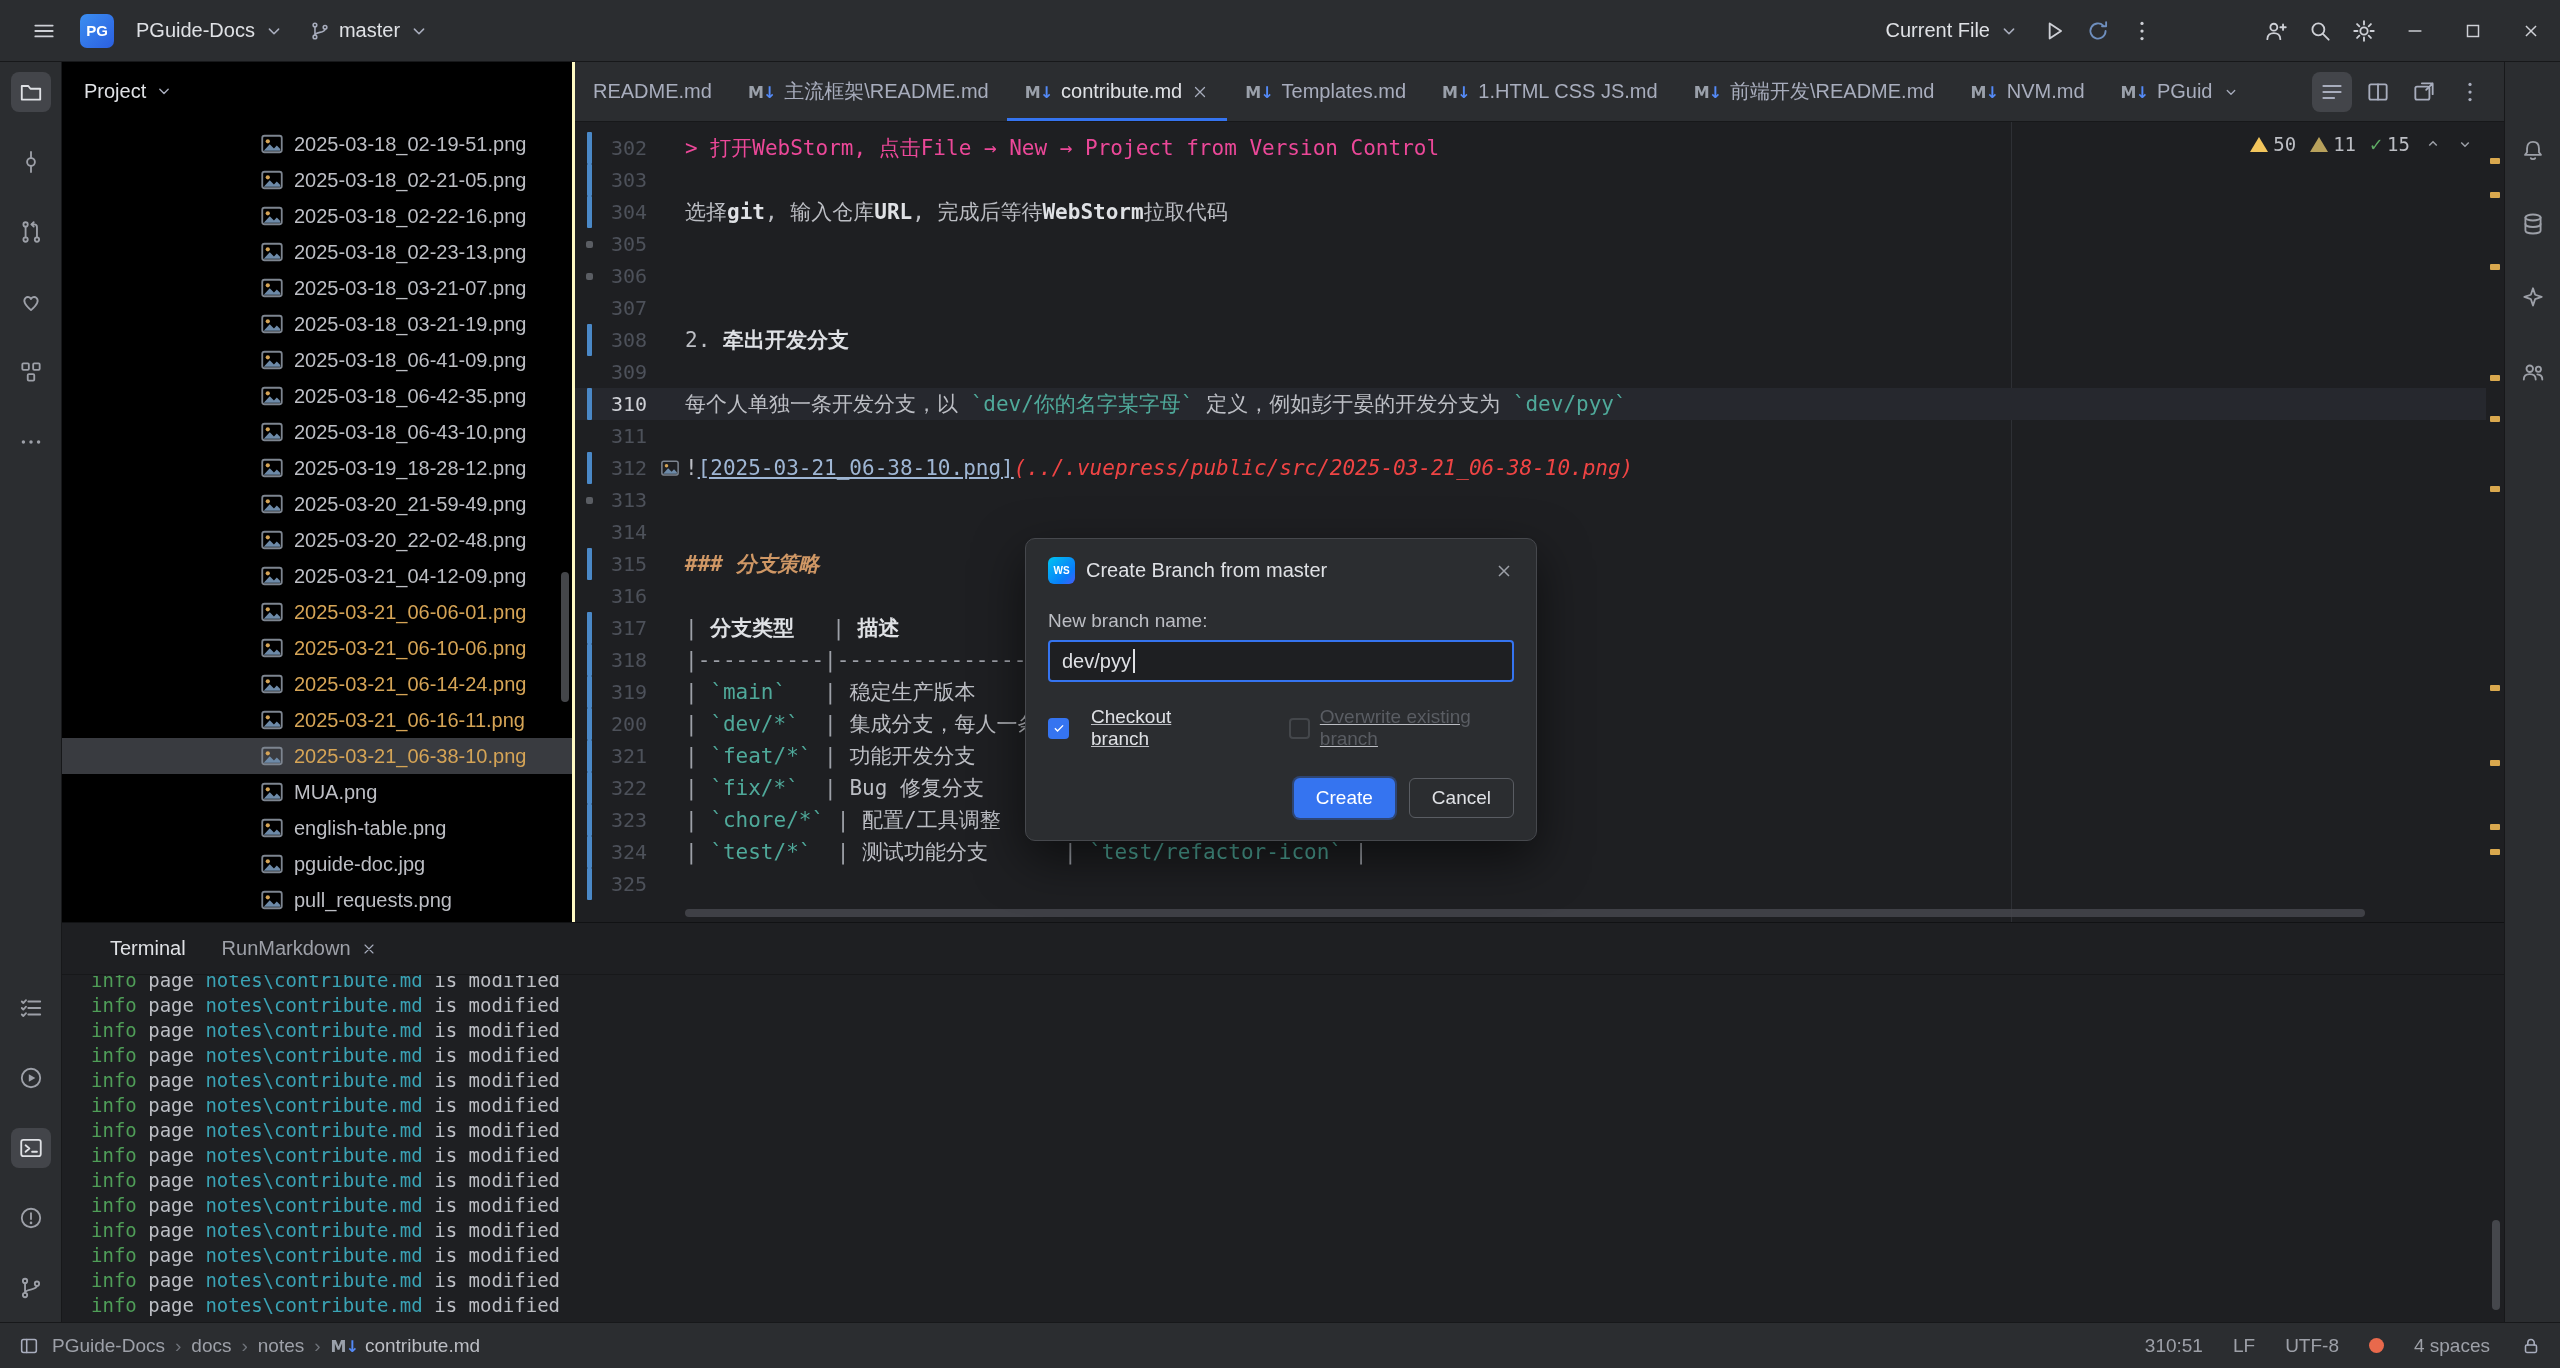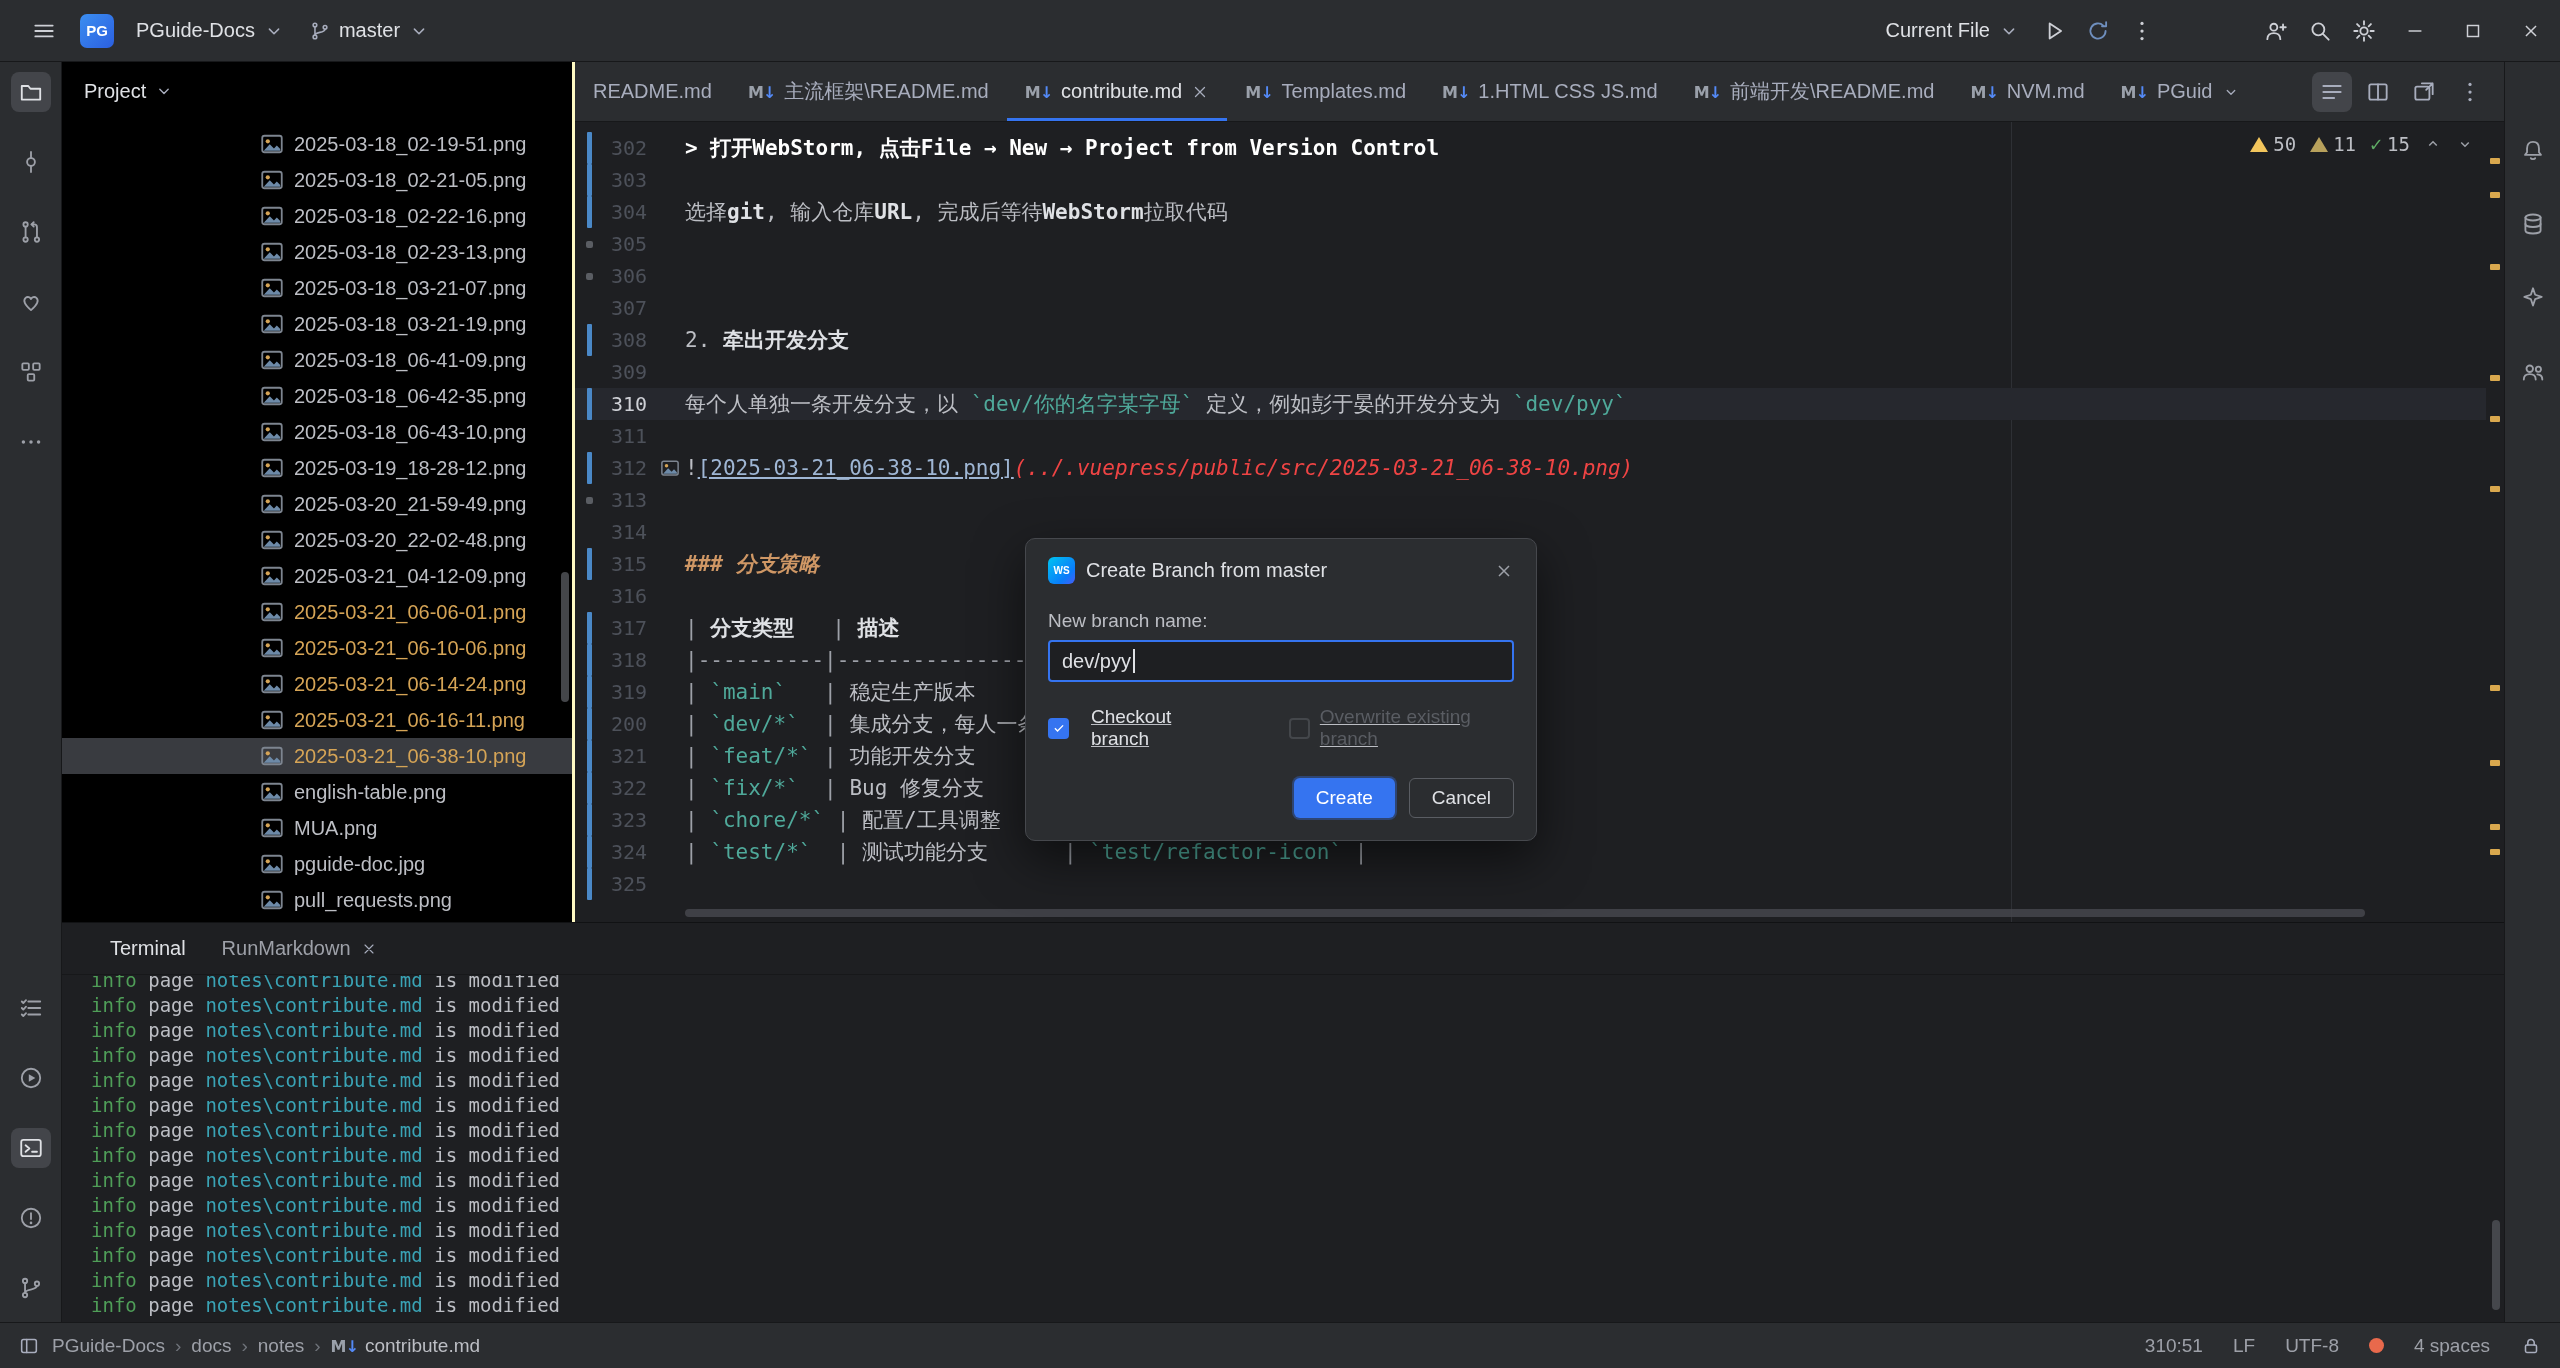--- a/index.html
+++ b/index.html
@@ -65,21 +65,21 @@
   .ed-line.current { background:#26282e; }
   .gutter { width:110px; flex:none; display:flex; align-items:center; height:100%; }
   .chg { width:5px; height:32px; margin-left:12px; border-radius:1px; position:relative; flex:none; }
   .chg.on { background:#4a88c7; }
   .chg.dot::after { content:""; position:absolute; left:-1px; top:13px; width:7px; height:7px; border-radius:2px; background:#5a5d63; }
   .lnum { flex:1; text-align:right; color:#4d515a; font-size:20px; padding-right:8px; }
   .current .lnum { color:#ced0d6; }
   .gico { width:30px; flex:none; display:flex; justify-content:center; color:#9da0a8; }
   .gico svg { width:20px; height:20px; }
   .code { white-space:pre; }
-  .seg-quote { color:#ffffff;font-weight:bold; }
+  .seg-quote { color:#ec4899; }
   .seg-text { color:#bcbec4; }
   .seg-bold { color:#dfe1e5; font-weight:bold; }
   .seg-code { color:#4fa99a; }
   .seg-link { color:#9fb6d4; text-decoration:underline; }
   .seg-url  { color:#ef4444; font-style:italic; }
   .seg-heading { color:#cf9765; font-weight:bold; font-style:italic; }
   .seg-table { color:#9da0a8; }
   .seg-th { color:#dfe1e5; font-weight:bold; }
 
   .inspections { position:absolute; top:10px; right:30px; display:flex; align-items:center; gap:14px; font-size:19px; color:#bcbec4; }
@@ -520,31 +520,31 @@
                 <span class="tree-label">2025-03-21_06-38-10.png</span>
               </div>
               <div class="tree-row">
                 <span class="tree-ic">
                   <svg viewBox="0 0 16 16" width="24" height="24">
                     <rect x="1.5" y="2.5" width="13" height="11" rx="1.5" fill="none" stroke="#7d8590" stroke-width="1.2"></rect>
                     <circle cx="5.2" cy="6.2" r="1.4" fill="#d5a456"></circle>
                     <path d="M2.5 12.5 L6.5 8.2 L9.3 11 L11.2 9 L13.5 11.4 L13.5 12.5 Z" fill="#6d8aa8"></path>
                   </svg>
                 </span>
+                <span class="tree-label">MUA.png</span>
+              </div>
+              <div class="tree-row">
+                <span class="tree-ic">
+                  <svg viewBox="0 0 16 16" width="24" height="24">
+                    <rect x="1.5" y="2.5" width="13" height="11" rx="1.5" fill="none" stroke="#7d8590" stroke-width="1.2"></rect>
+                    <circle cx="5.2" cy="6.2" r="1.4" fill="#d5a456"></circle>
+                    <path d="M2.5 12.5 L6.5 8.2 L9.3 11 L11.2 9 L13.5 11.4 L13.5 12.5 Z" fill="#6d8aa8"></path>
+                  </svg>
+                </span>
                 <span class="tree-label">english-table.png</span>
-              </div>
-              <div class="tree-row">
-                <span class="tree-ic">
-                  <svg viewBox="0 0 16 16" width="24" height="24">
-                    <rect x="1.5" y="2.5" width="13" height="11" rx="1.5" fill="none" stroke="#7d8590" stroke-width="1.2"></rect>
-                    <circle cx="5.2" cy="6.2" r="1.4" fill="#d5a456"></circle>
-                    <path d="M2.5 12.5 L6.5 8.2 L9.3 11 L11.2 9 L13.5 11.4 L13.5 12.5 Z" fill="#6d8aa8"></path>
-                  </svg>
-                </span>
-                <span class="tree-label">MUA.png</span>
               </div>
               <div class="tree-row">
                 <span class="tree-ic">
                   <svg viewBox="0 0 16 16" width="24" height="24">
                     <rect x="1.5" y="2.5" width="13" height="11" rx="1.5" fill="none" stroke="#7d8590" stroke-width="1.2"></rect>
                     <circle cx="5.2" cy="6.2" r="1.4" fill="#d5a456"></circle>
                     <path d="M2.5 12.5 L6.5 8.2 L9.3 11 L11.2 9 L13.5 11.4 L13.5 12.5 Z" fill="#6d8aa8"></path>
                   </svg>
                 </span>
                 <span class="tree-label">pguide-doc.jpg</span>

